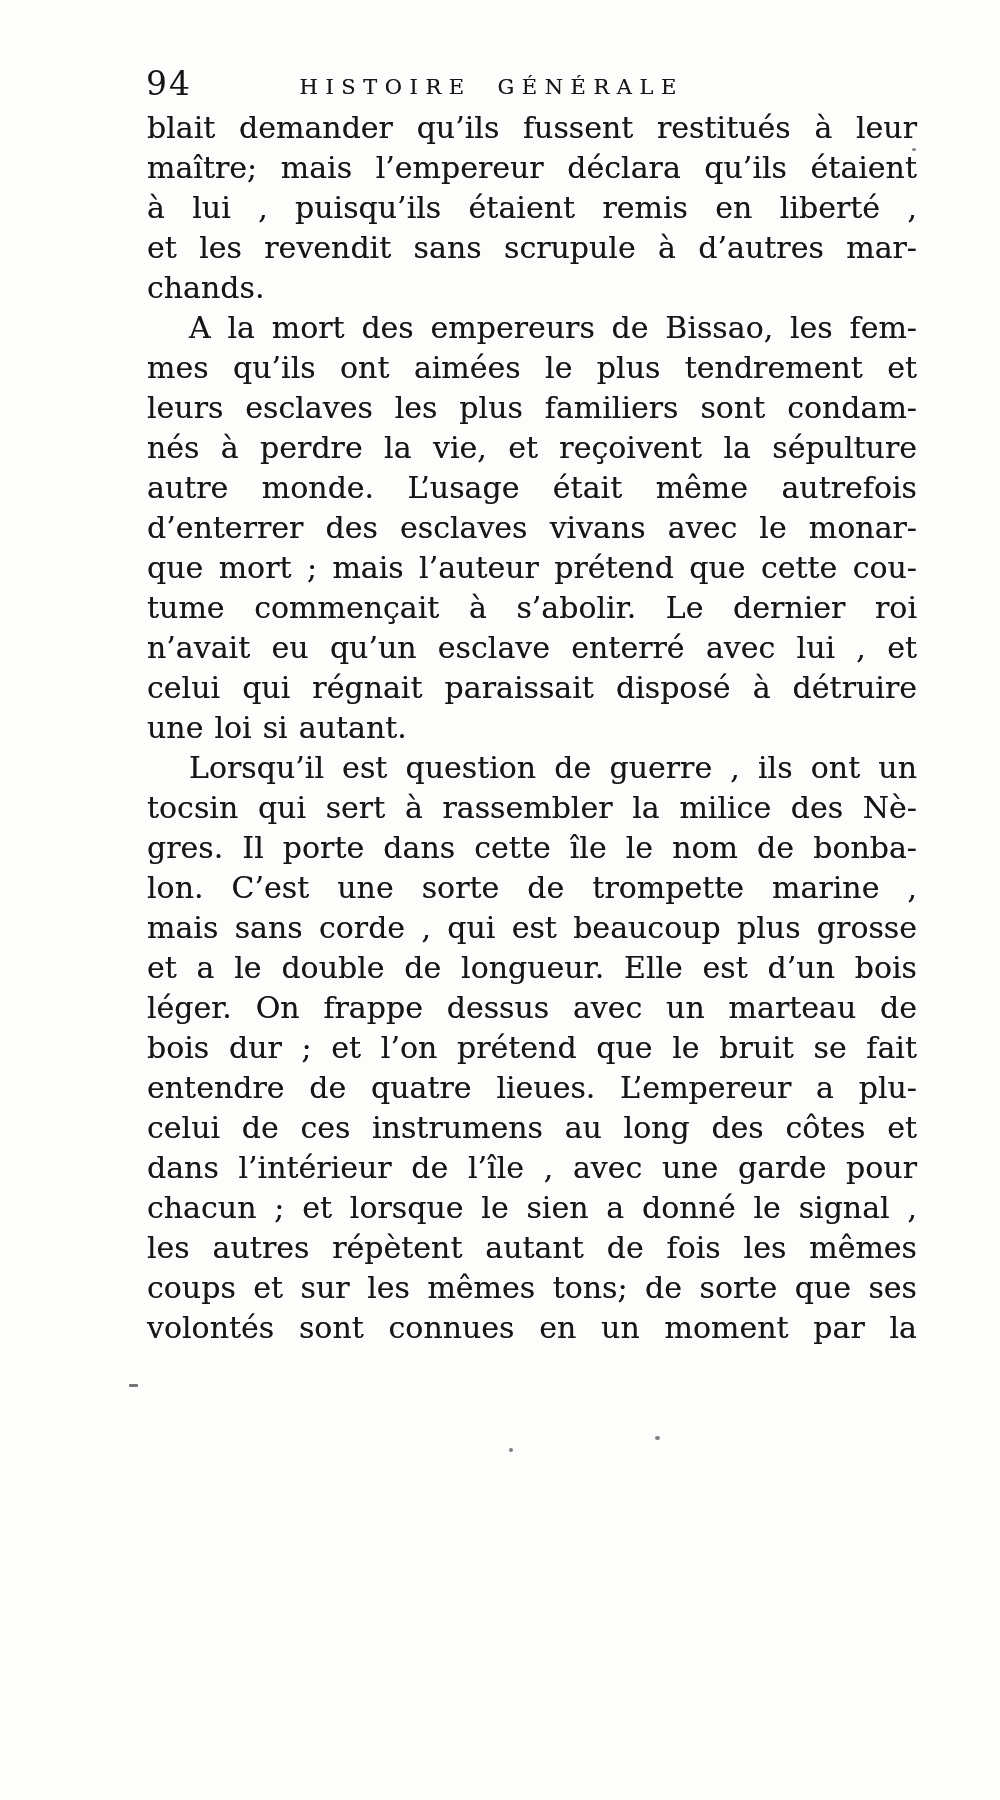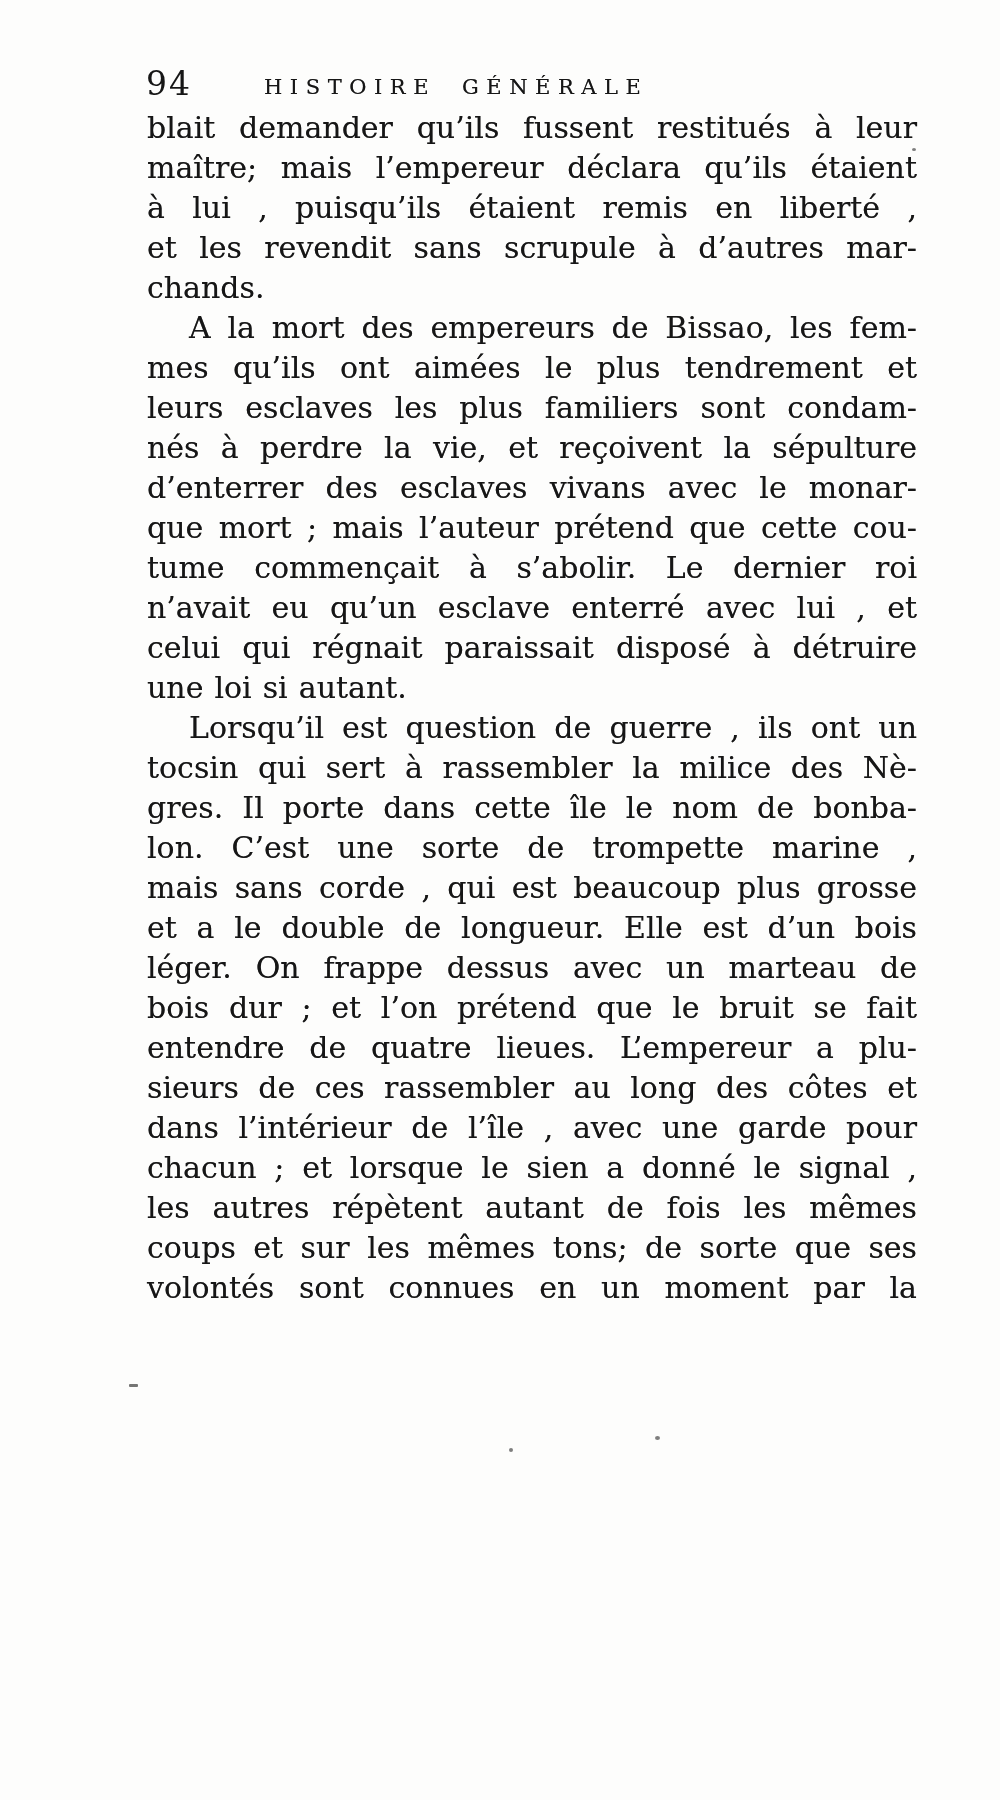--- a/index.html
+++ b/index.html
@@ -17,24 +17,24 @@
   .page-number {
     position: absolute;
     left: 146px;
     top: 66px;
     font-size: 33px;
     line-height: 36px;
     letter-spacing: 2px;
   }
   .running-title {
     position: absolute;
-    left: 264px;
+    left: 292px;
     top: 74px;
     width: 392px;
-    text-align: left;
+    text-align: right;
     font-size: 21px;
     line-height: 26px;
     letter-spacing: 0.36em;
     word-spacing: 0.55em;
     white-space: nowrap;
     text-shadow: 0 0 0.5px rgba(0,0,0,.55);
   }
   
   .text-body {
     position: absolute;
@@ -80,38 +80,39 @@
         <div class="line just"><span>maître; mais l’empereur déclara qu’ils étaient</span></div>
         <div class="line just"><span>à lui , puisqu’ils étaient remis en liberté ,</span></div>
         <div class="line just"><span>et les revendit sans scrupule à d’autres mar-</span></div>
         <div class="line"><span>chands.</span></div>
       </div>
       <div class="para">
         <div class="line just indent"><span>A la mort des empereurs de Bissao, les fem-</span></div>
         <div class="line just"><span>mes qu’ils ont aimées le plus tendrement et</span></div>
         <div class="line just"><span>leurs esclaves les plus familiers sont condam-</span></div>
         <div class="line just"><span>nés à perdre la vie, et reçoivent la sépulture</span></div>
+        <div class="line just"><span>autre monde. L’usage était même autrefois</span></div>
         <div class="line just"><span>d’enterrer des esclaves vivans avec le monar-</span></div>
         <div class="line just"><span>que mort ; mais l’auteur prétend que cette cou-</span></div>
         <div class="line just"><span>tume commençait à s’abolir. Le dernier roi</span></div>
         <div class="line just"><span>n’avait eu qu’un esclave enterré avec lui , et</span></div>
         <div class="line just"><span>celui qui régnait paraissait disposé à détruire</span></div>
         <div class="line"><span>une loi si autant.</span></div>
       </div>
       <div class="para">
         <div class="line just indent"><span>Lorsqu’il est question de guerre , ils ont un</span></div>
         <div class="line just"><span>tocsin qui sert à rassembler la milice des Nè-</span></div>
         <div class="line just"><span>gres. Il porte dans cette île le nom de </span><span class="it">bonba-</span></div>
         <div class="line just"><span class="it">lon.</span><span> C’est une sorte de trompette marine ,</span></div>
         <div class="line just"><span>mais sans corde , qui est beaucoup plus grosse</span></div>
         <div class="line just"><span>et a le double de longueur. Elle est d’un bois</span></div>
         <div class="line just"><span>léger. On frappe dessus avec un marteau de</span></div>
         <div class="line just"><span>bois dur ; et l’on prétend que le bruit se fait</span></div>
         <div class="line just"><span>entendre de quatre lieues. L’empereur a plu-</span></div>
-        <div class="line just"><span>sieurs de ces rassembler au long des côtes et</span></div>
+        <div class="line just"><span>celui de ces instrumens au long des côtes et</span></div>
         <div class="line just"><span>dans l’intérieur de l’île , avec une garde pour</span></div>
         <div class="line just"><span>chacun ; et lorsque le sien a donné le signal ,</span></div>
         <div class="line just"><span>les autres répètent autant de fois les mêmes</span></div>
         <div class="line just"><span>coups et sur les mêmes tons; de sorte que ses</span></div>
         <div class="line just"><span>volontés sont connues en un moment par la</span></div>
       </div>
     </div>
 
   <div class="speck dash" style="left:129px; top:1384px; width:9px; height:3px;"></div>
   <div class="speck" style="left:509px; top:1448px; width:4px; height:4px;"></div>

